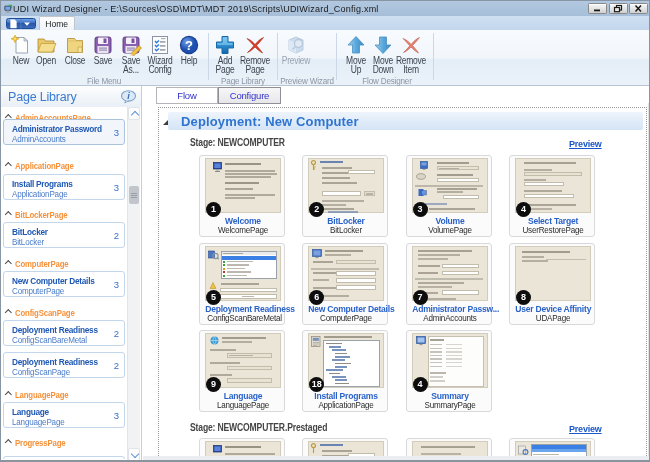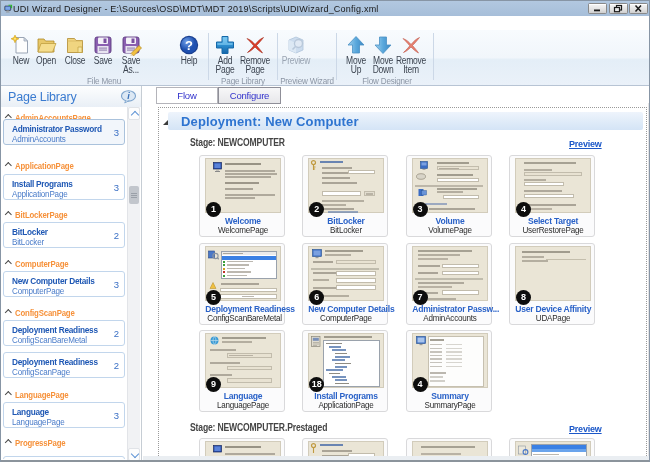--- a/index.html
+++ b/index.html
@@ -79,20 +79,30 @@
           <rect x="6.5" y="1.5" width="5" height="4.5" fill="none" stroke="#1a1a1a" stroke-width="1.2"></rect>
           <rect x="4.5" y="3.5" width="5" height="4.2" fill="#e8e8e8" stroke="#1a1a1a" stroke-width="1.2"></rect>
         </svg>
       </div>
     <div class="winbtn" style="left:628px">
         <svg width="17" height="9" viewBox="0 0 17 9" style="position:absolute;left:0;top:0">
           <path d="M5.5 1.5 L11 7.5 M11 1.5 L5.5 7.5" stroke="#1a1a1a" stroke-width="1.5"></path>
         </svg>
       </div>
   </div>
+  <div class="tabrow">
+    <div class="appbtn">
+      <svg width="28" height="10" viewBox="0 0 28 10" style="display:block;margin:0 auto">
+          <path d="M3.5 0.5 h4 l2 2 V9 h-6 z" fill="#fff" stroke="#ccdcf4" stroke-width="0.5"></path>
+          <rect x="13.5" y="-1" width="0.8" height="12" fill="#5584c4"></rect>
+          <path d="M17 3.5 l3 3.2 l3 -3.2 z" fill="#fff"></path>
+        </svg>
+    </div>
+    <div class="hometab"><span>Home</span></div>
+  </div>
   <div class="ribbon">
       <div class="gsep" style="left:207px"></div>
 <div class="gsep" style="left:276px"></div>
 <div class="gsep" style="left:334.5px"></div>
 <div class="gsep" style="left:432px"></div>
 <div class="rb" style="left:-8.5px">
         <span class="ic">
           <svg class="ic" viewBox="0 0 22 22">
             <path d="M6 3.5 h8 l3.5 3.5 V19 H6 z" fill="#fdfdfd" stroke="#9aa5b5" stroke-width="1"></path>
             <path d="M14 3.5 l3.5 3.5 h-3.5 z" fill="#d7dee8" stroke="#9aa5b5" stroke-width="0.8"></path>
@@ -141,20 +151,35 @@
             <rect x="6" y="3.5" width="10" height="6.5" rx="1" fill="#f4f2f8"></rect>
             <rect x="11.5" y="4.5" width="3" height="4.5" fill="#7a50a0"></rect>
             <rect x="5.5" y="12" width="11" height="7" fill="#e8e4f0"></rect>
             <rect x="7" y="13.5" width="8" height="1.2" fill="#9a8ab4"></rect>
             <rect x="7" y="15.5" width="8" height="1.2" fill="#9a8ab4"></rect>
             <path d="M11 19.5 L19 11.5 L21.5 14 L13.5 22 z" fill="#f2c040" stroke="#b08820" stroke-width="0.7"></path>
             <path d="M11 19.5 L10.2 22.6 L13.4 21.9 z" fill="#e8d8c0"></path>
           </svg>
         </span>
         <span class="lb" style="">Save<br>As...</span>
+      </div>
+<div class="rb" style="left:130.5px">
+        <span class="ic">
+          <svg class="ic" viewBox="0 0 22 22">
+            <rect x="3.5" y="2.5" width="15" height="17" fill="#fdfdfd" stroke="#8a94a4" stroke-width="1"></rect>
+            <rect x="12" y="4" width="4.5" height="1.2" fill="#aab2c0"></rect>
+            <path d="M6 7 l1.5 1.8 L10 6.4" stroke="#2a7ae0" stroke-width="1.4" fill="none"></path>
+            <rect x="11" y="7.2" width="5.5" height="1.4" fill="#8a94a4"></rect>
+            <path d="M6 11 l1.5 1.8 L10 10.4" stroke="#2a7ae0" stroke-width="1.4" fill="none"></path>
+            <rect x="11" y="11.2" width="5.5" height="1.4" fill="#8a94a4"></rect>
+            <path d="M6 15 l1.5 1.8 L10 14.4" stroke="#2a7ae0" stroke-width="1.4" fill="none"></path>
+            <rect x="11" y="15.2" width="5.5" height="1.4" fill="#8a94a4"></rect>
+          </svg>
+        </span>
+        <span class="lb" style="">Wizard<br>Config</span>
       </div>
 <div class="rb" style="left:160px">
         <span class="ic">
           <svg class="ic" viewBox="0 0 22 22">
             <circle cx="11" cy="11" r="9.2" fill="#1a3f8f"></circle>
             <circle cx="11" cy="11" r="8" fill="url(#hg)"></circle>
             <defs>
               <radialGradient id="hg" cx="0.35" cy="0.3">
                 <stop offset="0" stop-color="#6f9fe8"></stop>
                 <stop offset="1" stop-color="#1e50b0"></stop>

